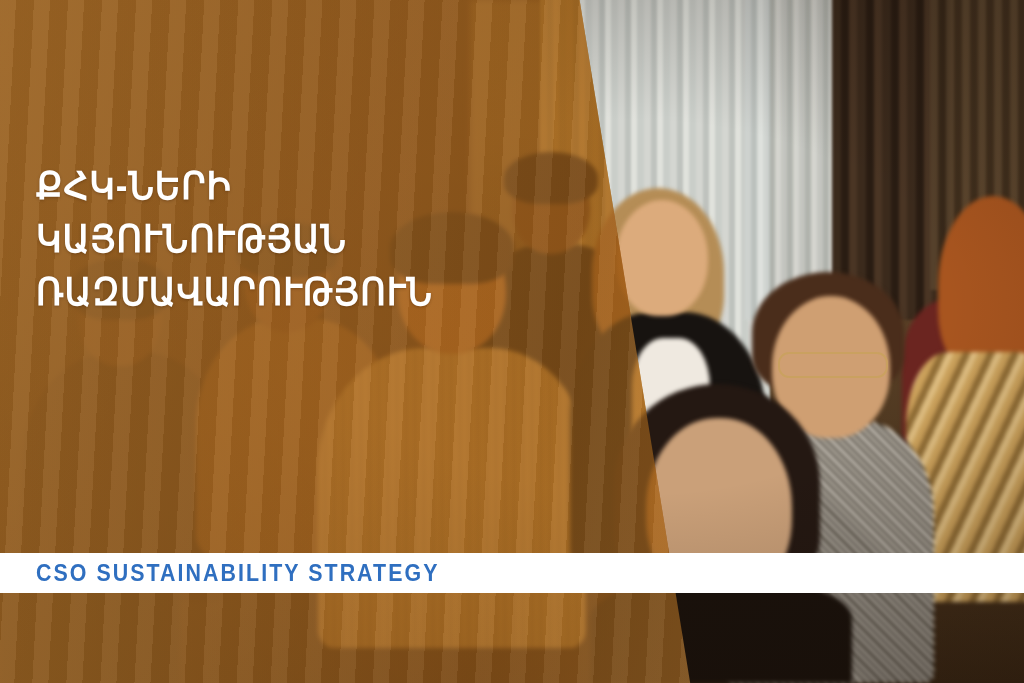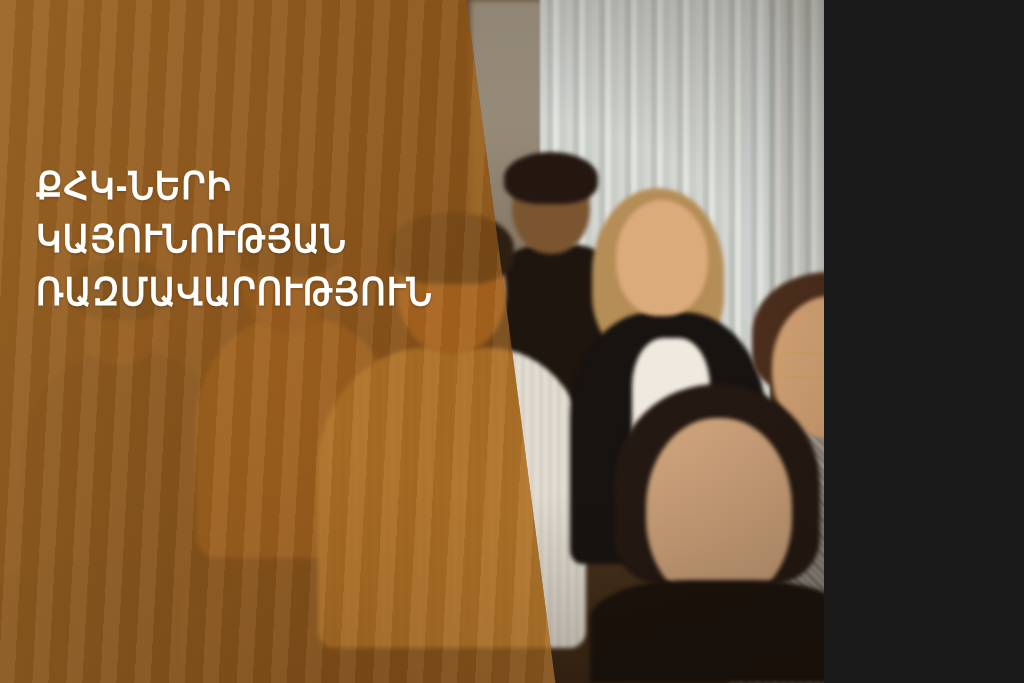--- a/index.html
+++ b/index.html
@@ -3,21 +3,21 @@
 <meta charset="utf-8">
 <title>CSO Sustainability Strategy Banner</title>
 <style>
   html, body {
     margin: 0;
     padding: 0;
     background: #1a1a1a;
   }
   #banner {
     position: relative;
-    width: 824px;
+    width: 1024px;
     height: 683px;
     overflow: hidden;
     font-family: "Liberation Sans", sans-serif;
     background: #2b1c0e;
   }
 
   
   .photo {
     position: absolute;
     inset: 0;
@@ -288,14 +288,17 @@
     <div class="photo-soften"></div>
   </div>
 
   <div class="overlay-orange"></div>
   <div class="overlay-orange-tone"></div>
   <div class="overlay-stripes"></div>
 
   <div class="headline">ՔՀԿ-ՆԵՐԻ ԿԱՅՈՒՆՈՒԹՅԱՆ
 ՌԱԶՄԱՎԱՐՈՒԹՅՈՒՆ</div>
 
+  <div class="band">
+    <div class="band-text">CSO SUSTAINABILITY STRATEGY</div>
+  </div>
 
 </div>
 
 </body></html>

